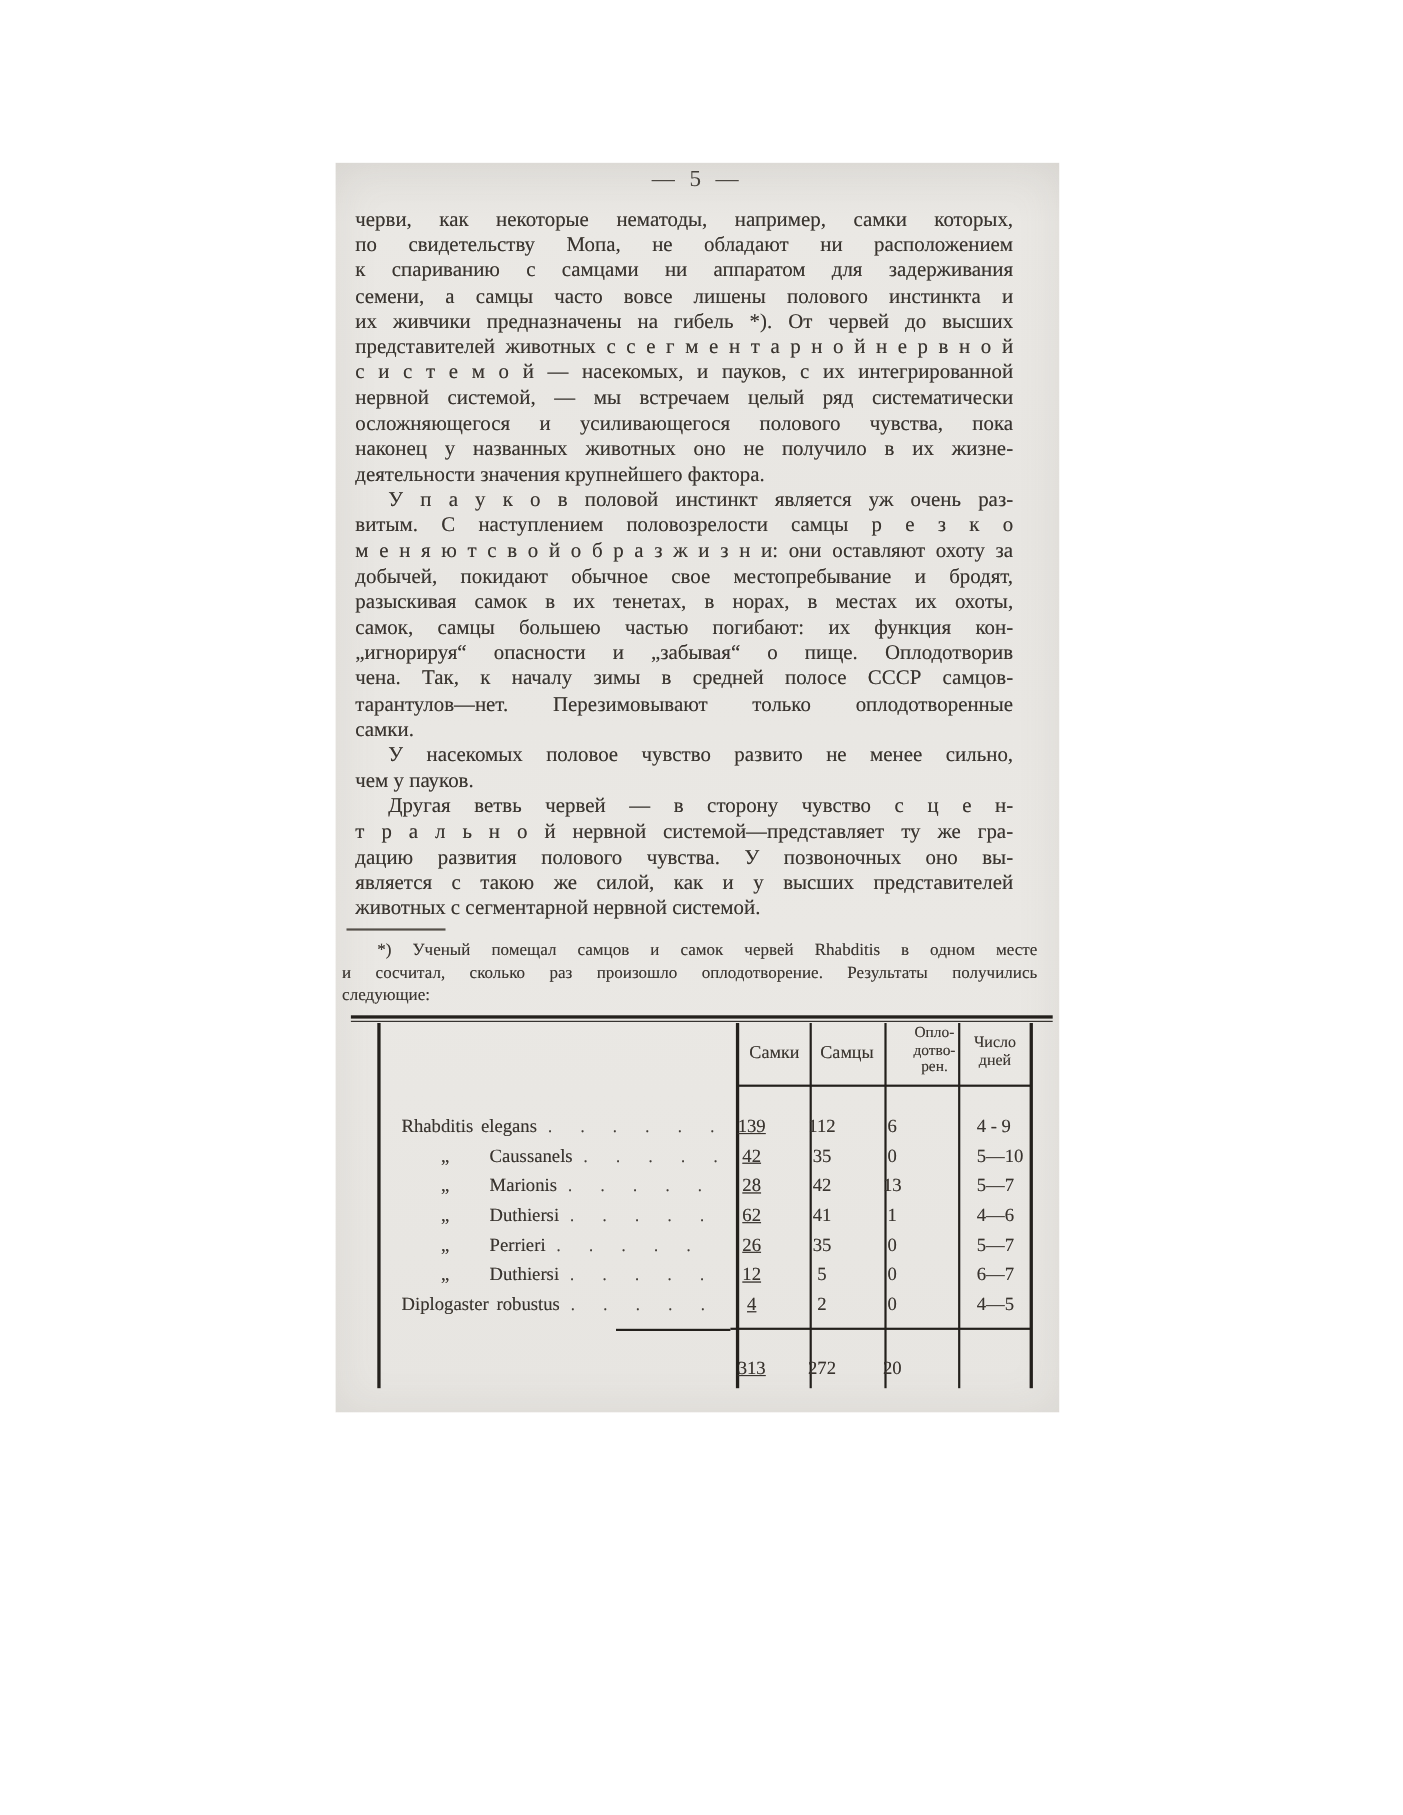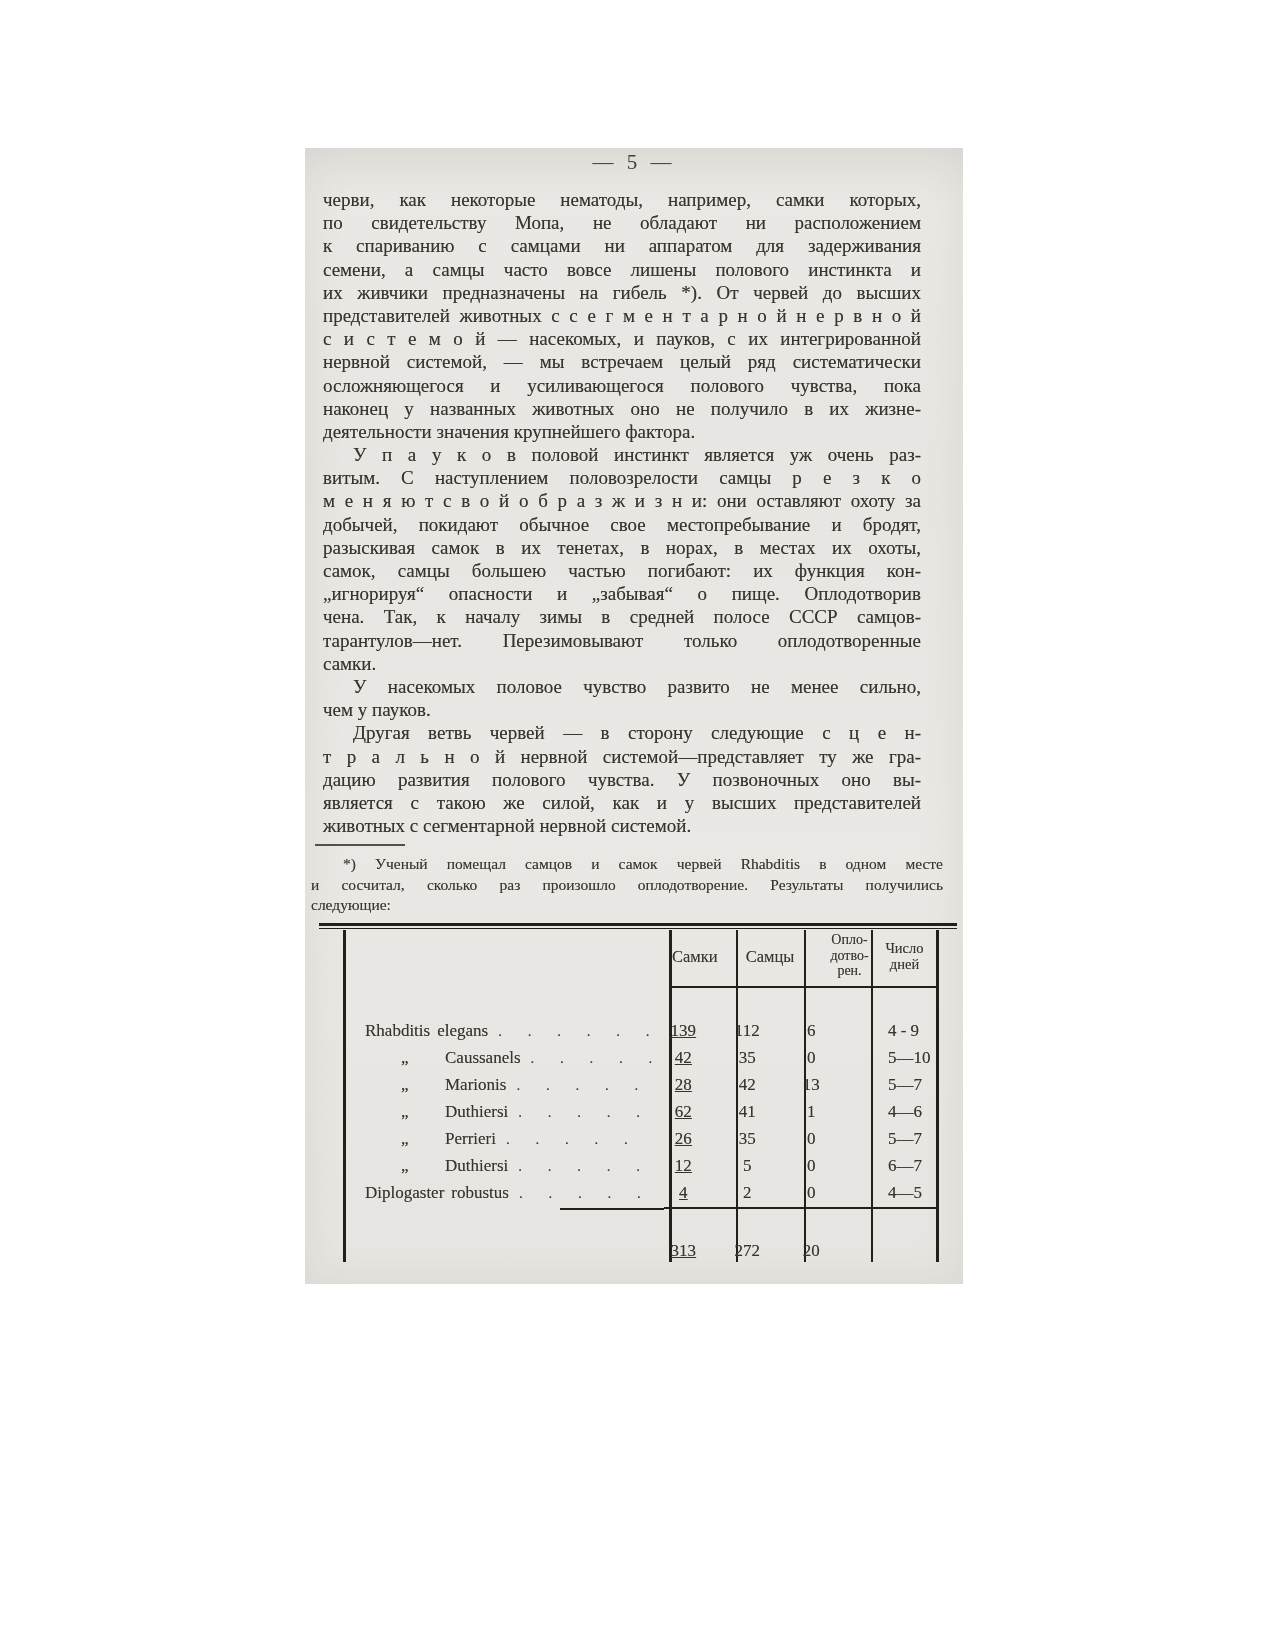--- a/index.html
+++ b/index.html
@@ -55,30 +55,30 @@
   .v-sep-thick{left:364px;width:3px;}
   .v-sep1{left:431px;width:1.6px;}
   .v-sep2{left:499px;width:1.6px;}
   .v-sep3{left:566px;width:1.6px;}
   .v-right{left:631px;width:2.6px;}
   .h-underline{left:366px;top:838px;width:266px;height:2px;}
   .tot-thin{left:255px;top:1060px;width:104px;height:1.6px;}
   .tot-thick{left:359px;top:1058.5px;width:273px;height:2.6px;}
   
   .thead{position:absolute;color:#3a352f;text-shadow:0 0 0.4px rgba(64,58,52,0.5);}
-  .hd-females{left:367px;top:799px;width:64px;text-align:left;font-size:16.5px;}
+  .hd-females{left:367px;top:799px;width:64px;text-align:center;font-size:16.5px;}
   .hd-males{left:433px;top:799px;width:64px;text-align:center;font-size:16.5px;}
   .hd-fert{left:501px;top:784px;width:87px;text-align:center;font-size:14px;line-height:15.5px;white-space:pre-line;}
   .hd-days{left:568px;top:792px;width:63px;text-align:center;font-size:14.5px;line-height:16px;white-space:pre-line;}
   
   .t-rows{
     position:absolute;left:38px;top:866px;width:596px;
     font-size:17px;color:#39342f;text-shadow:0 0 0.4px rgba(64,58,52,0.5);
   }
-  .trow{display:flex;height:27px;align-items:flex-end;}
+  .trow{display:flex;height:27px;align-items:flex-start;}
   .rlabel{width:326px;display:flex;align-items:baseline;overflow:hidden;}
   .trow.full .prefix{padding-left:22px;padding-right:7px;}
   .trow.sub .prefix{padding-left:58px;width:102px;box-sizing:border-box;}
   .dots{
     flex:1;overflow:hidden;white-space:nowrap;
     letter-spacing:11px;padding-left:10px;padding-right:4px;
     color:#433e38;font-size:15px;
   }
   .c{text-align:center;}
   .c1{width:67px;text-decoration:underline;}
@@ -111,21 +111,21 @@
     <div class="line">м е н я ю т  с в о й  о б р а з  ж и з н и:  они оставляют охоту за</div>
     <div class="line">добычей, покидают обычное свое местопребывание и бродят,</div>
     <div class="line">разыскивая самок в их тенетах, в норах, в местах их охоты,</div>
     <div class="line">самок, самцы большею частью погибают: их функция кон-</div>
     <div class="line">„игнорируя“ опасности и „забывая“ о пище.  Оплодотворив</div>
     <div class="line">чена. Так, к началу зимы в средней полосе СССР самцов-</div>
     <div class="line">тарантулов—нет. Перезимовывают только оплодотворенные</div>
     <div class="line end">самки.</div>
     <div class="line ind">У насекомых половое чувство развито не менее сильно,</div>
     <div class="line end">чем у пауков.</div>
-    <div class="line ind">Другая  ветвь  червей — в  сторону  следующие  с  ц е н-</div>
+    <div class="line ind">Другая  ветвь  червей — в  сторону  чувство  с  ц е н-</div>
     <div class="line">т р а л ь н о й  нервной  системой—представляет  ту  же  гра-</div>
     <div class="line">дацию развития полового чувства. У позвоночных оно вы-</div>
     <div class="line">является с такою же силой, как и у высших представителей</div>
     <div class="line end">животных с сегментарной нервной системой.</div>
   </div>
 
   <div class="fn-rule"></div>
   <div class="footnote">
     <div class="line ind">*) Ученый помещал самцов и самок червей Rhabditis в одном месте</div>
     <div class="line">и сосчитал, сколько раз произошло оплодотворение. Результаты получились</div>

